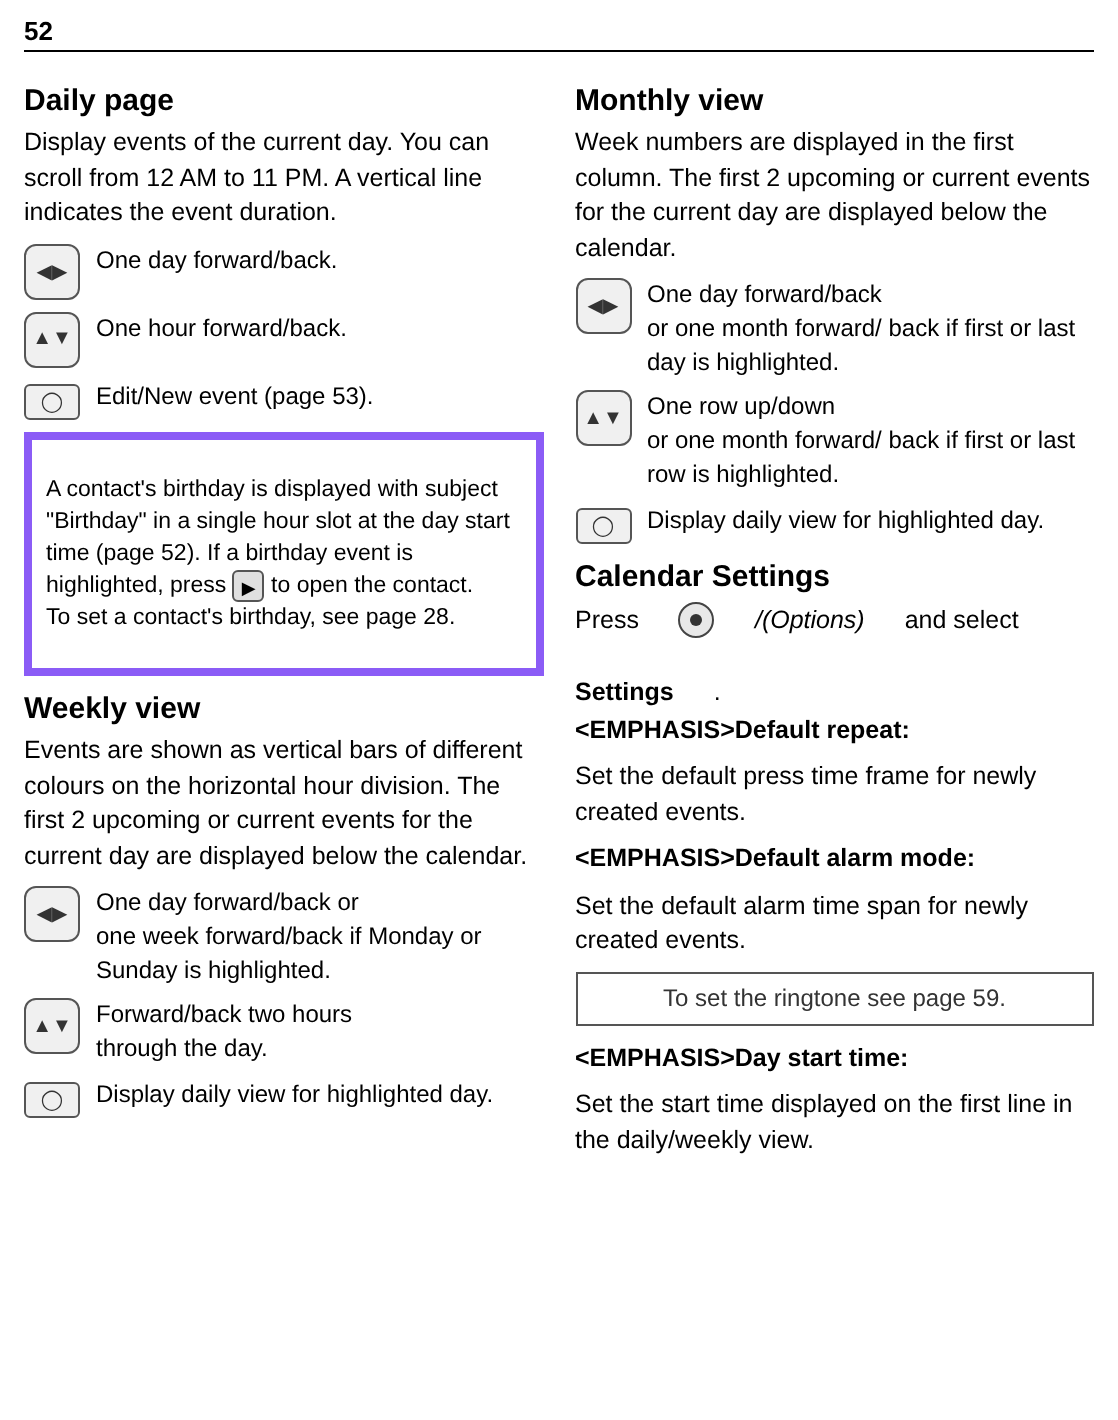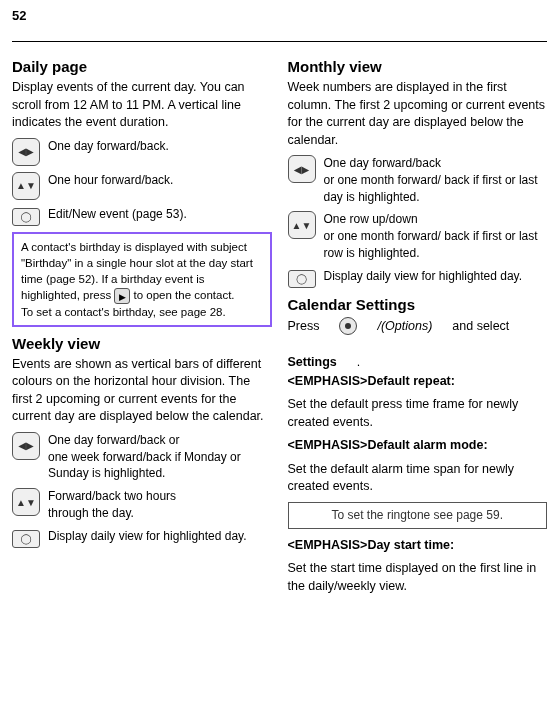--- a/index.html
+++ b/index.html
@@ -15,21 +15,21 @@
     .page {
       width: 559px;
       min-height: 710px;
       background: #fff;
       padding: 8px 12px 12px 12px;
     }
     .page-number {
       font-size: 13px;
       font-weight: bold;
       border-bottom: 1px solid #000;
-      padding-bottom: 18px;
+      padding-bottom: 2px;
       margin-bottom: 8px;
     }
     .two-col {
       display: flex;
       gap: 16px;
     }
     .col-left {
       flex: 1;
       min-width: 0;
     }
@@ -78,22 +78,22 @@
     }
     .icon-inner {
       font-size: 10px;
       color: #333;
     }
     .icon-label {
       font-size: 12px;
       line-height: 1.4;
     }
     .note-box {
-      border: 2px solid #8b5cf6;
-      padding: 5px 7px;
+      border: 4px solid #8b5cf6;
+      padding: 17px 7px;
       font-size: 11.5px;
       line-height: 1.4;
       margin-bottom: 8px;
       margin-top: 4px;
       background: #fff;
     }
     .note-box-bottom {
       border: 1px solid #555;
       padding: 4px 7px;
       font-size: 12px;

